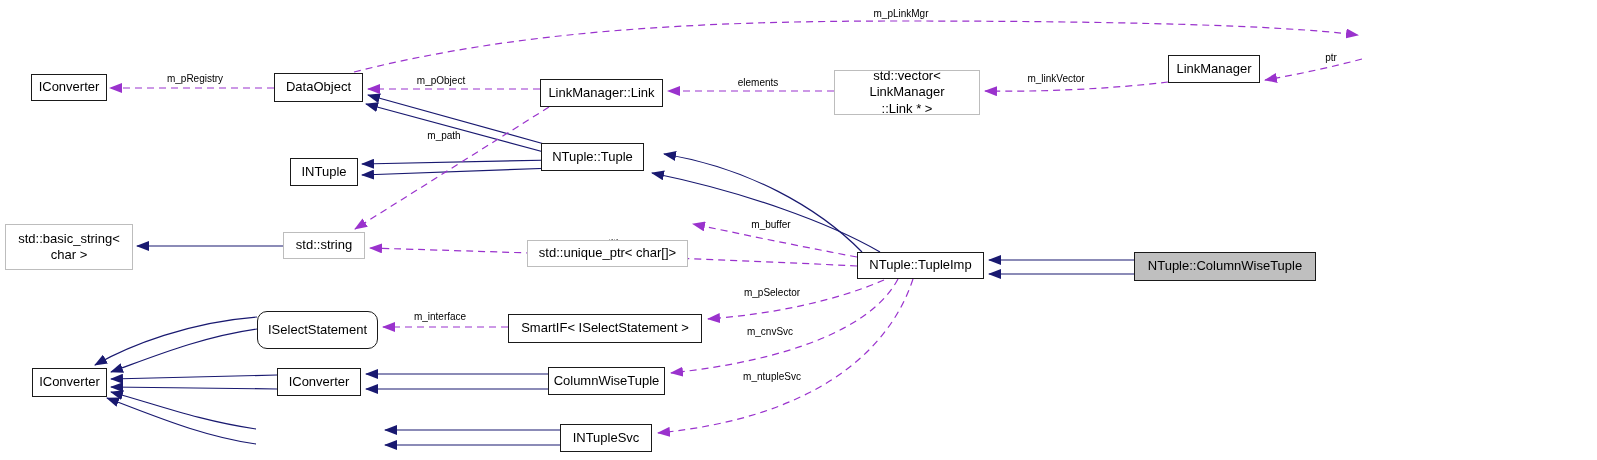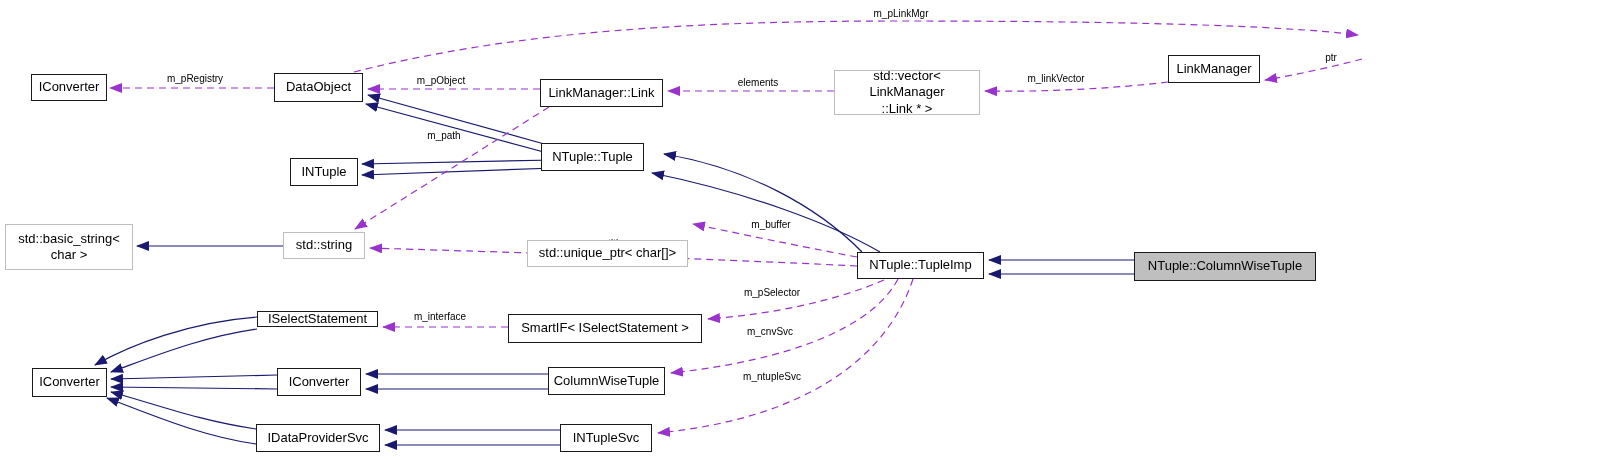--- a/index.html
+++ b/index.html
@@ -106,20 +106,19 @@
 ::Link * &gt;</div>
     <div class="node" style="left: 1168px; top: 55px; width: 92px; height: 28px;">LinkManager</div>
     <div class="node" style="left: 290px; top: 158px; width: 68px; height: 28px;">INTuple</div>
     <div class="node" style="left: 541px; top: 143px; width: 103px; height: 28px;">NTuple::Tuple</div>
     <div class="node template" style="left: 527px; top: 197px; width: 161px; height: 27px; margin-top: 43px;">std::unique_ptr&lt; char[]&gt;</div>
     <div class="node template" style="left: 283px; top: 232px; width: 82px; height: 27px;">std::string</div>
     <div class="node template" style="left: 5px; top: 224px; width: 128px; height: 46px;">std::basic_string&lt;
 char &gt;</div>
     <div class="node" style="left: 857px; top: 252px; width: 127px; height: 27px;">NTuple::TupleImp</div>
     <div class="node highlight" style="left: 1134px; top: 252px; width: 182px; height: 29px;">NTuple::ColumnWiseTuple</div>
-    <div class="node" style="left: 257px; top: 311px; width: 121px; height: 16px;">ISelectStatement</div>
+    <div class="node" style="left: 257px; top: 311px; width: 121px; height: 38px; border-radius: 10px;">ISelectStatement</div>
     <div class="node" style="left: 508px; top: 314px; width: 194px; height: 29px;">SmartIF&lt; ISelectStatement &gt;</div>
     <div class="node" style="left: 32px; top: 368px; width: 75px; height: 29px;">IConverter</div>
     <div class="node" style="left: 277px; top: 368px; width: 84px; height: 28px;">IConverter</div>
     <div class="node" style="left: 548px; top: 367px; width: 117px; height: 28px;">ColumnWiseTuple</div>
-    <div class="node" style="left: 256px; top: 424px; width: 124px; height: 28px;">IDataProviderSvc</div>
     <div class="node" style="left: 560px; top: 424px; width: 92px; height: 28px;">INTupleSvc</div>
   </div>
 
 </body></html>

